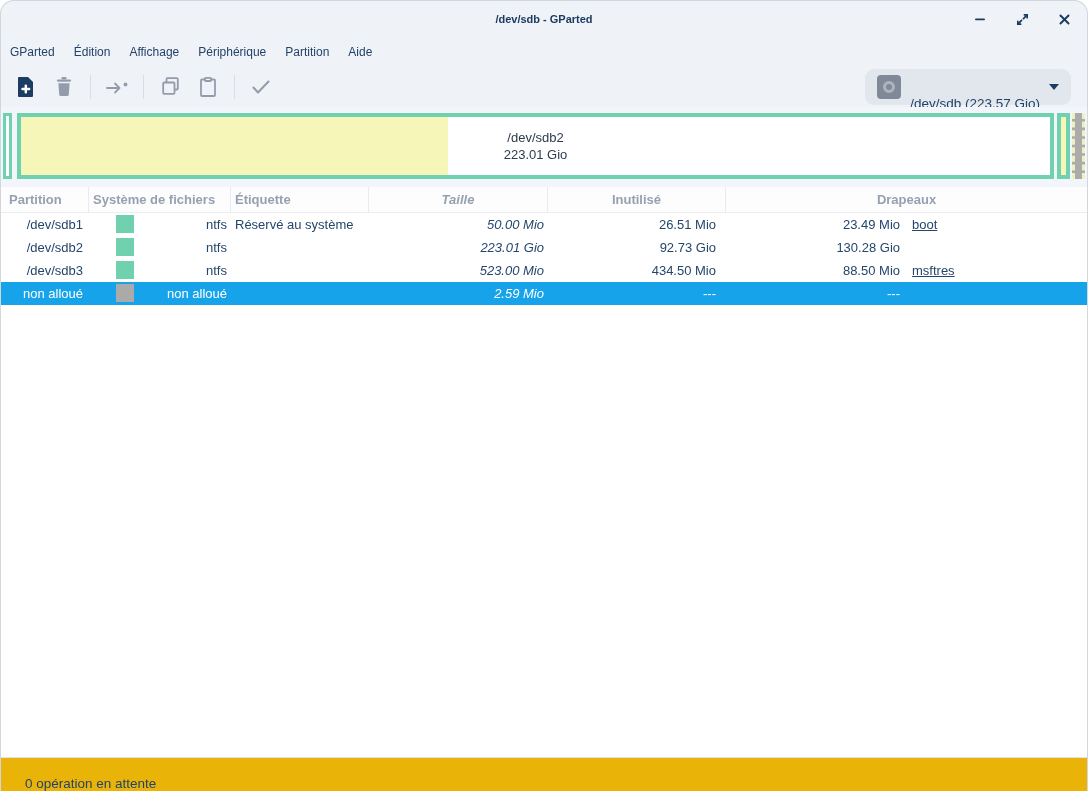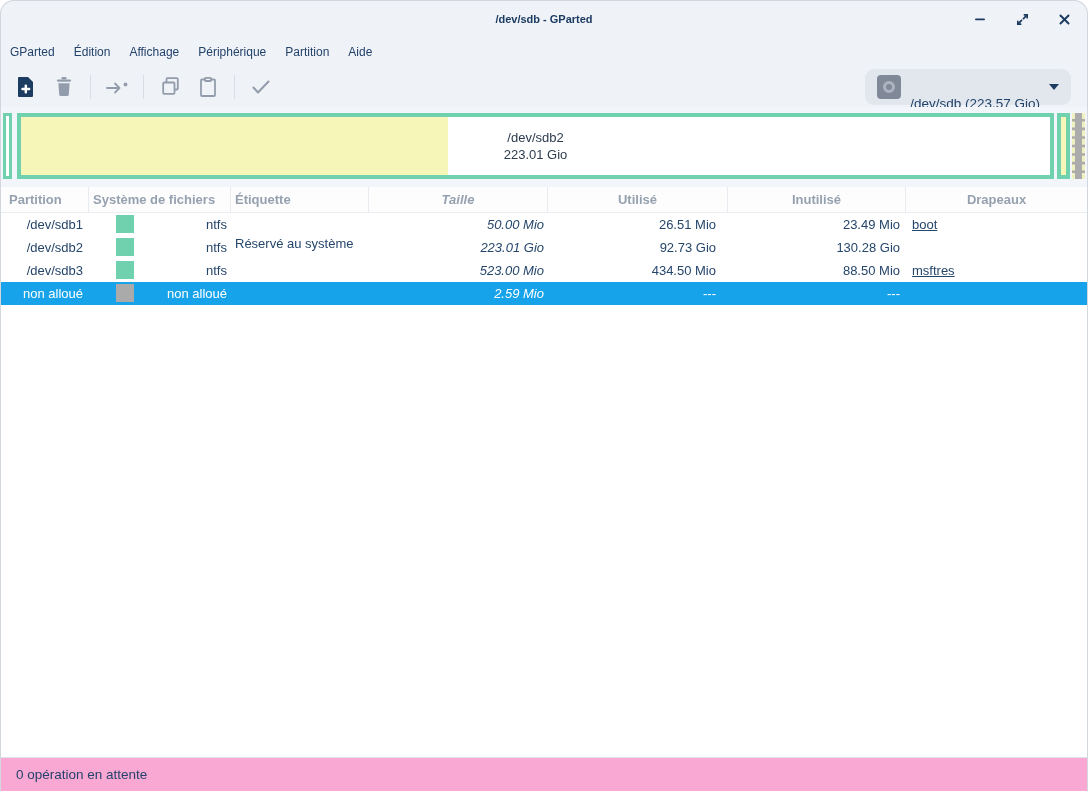--- a/index.html
+++ b/index.html
@@ -45,29 +45,29 @@
   .th.c1{padding-left:8px;}
   .th.c2{padding-left:4px;}
   .th.c3{padding-left:4px;}
   .th.c4,.th.c5,.th.c6,.th.c7{justify-content:center;}
   .trow{display:flex;height:23px;align-items:flex-start;font-size:13px;color:#25466b;}
   .trow.selected{background:#17a3ea;color:#ffffff;}
   .td{box-sizing:border-box;display:flex;align-items:center;height:100%;}
   .td.c1{justify-content:flex-end;padding-right:6px;}
   .td.c2{justify-content:flex-end;padding-right:4px;position:relative;}
   .fs-swatch{position:absolute;left:27px;top:2px;width:18px;height:18px;}
-  .td.c3{padding-left:4px;margin-top:19px;}
+  .td.c3{padding-left:4px;}
   .td.c4{justify-content:flex-end;padding-right:4px;}
   .td.c5{justify-content:flex-end;padding-right:12px;}
   .td.c6{justify-content:flex-end;padding-right:6px;}
   .td.c7{padding-left:6px;text-decoration:underline;}
   
   .filler{flex:1;background:#ffffff;}
-  .statusbar{height:33px;flex:0 0 33px;background:#f9a8d4;border-top:1px solid #e0e3e9;
-             display:flex;align-items:center;padding-left:15px;font-size:13.5px;color:#24436b;}
+  .statusbar{height:33px;flex:0 0 33px;background:#eab308;border-top:1px solid #e0e3e9;
+             display:flex;align-items:flex-end;padding-left:24px;font-size:13.5px;color:#24436b;}
   svg{display:block;}
 </style>
 </head>
 <body>
 
 <div class="window">
 
   <div class="titlebar">
     <div class="title">/dev/sdb - GParted</div>
     <div class="win-controls">
@@ -184,21 +184,20 @@
     <div class="seg seg-sdb3"></div>
     <div class="seg seg-unalloc"></div>
   </div>
 
   <div class="ptable">
     <div class="thead">
       <div class="th c1">Partition</div>
       <div class="th c2">Système de fichiers</div>
       <div class="th c3">Étiquette</div>
       <div class="th c4">Taille</div>
-      <div class="th c5">Utilisé</div>
       <div class="th c6">Inutilisé</div>
       <div class="th c7">Drapeaux</div>
     </div>
 
     <div class="trow">
       <div class="td c1">/dev/sdb1</div>
       <div class="td c2">
         <span class="fs-swatch" style="background: rgb(112, 209, 174);"></span>
         <span>ntfs</span>
       </div>

